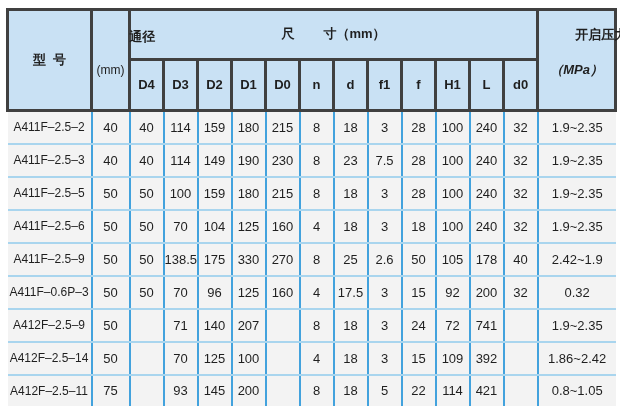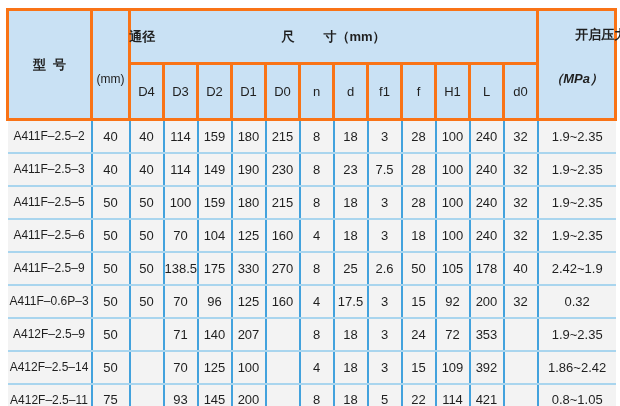--- a/index.html
+++ b/index.html
@@ -20,31 +20,31 @@
     overflow:hidden;
   }
   .table-wrap{position:absolute;left:6px;top:8px;width:608px;}
   table{
     border-collapse:collapse;
     table-layout:fixed;
     width:608px;
   }
   th{
     background:var(--header-bg);
-    border:3px solid #f97316;
+    border:3px solid #404040;
     font-weight:bold;
     font-size:13px;
     text-align:center;
     padding:0;
     color:var(--text);
   }
   th.span-head{height:32px;white-space:pre;}
   th.rowspan-head{white-space:pre;}
-  th.sub-head{height:33px;font-weight:normal;font-size:13px;}
-  th .line2{font-weight:normal;font-size:12px;display:block;margin-top:11px;}
+  th.sub-head{height:33px;font-weight:bold;font-size:13px;}
+  th .line2{font-weight:normal;font-size:12px;display:block;margin-top:2px;}
   td{
     background:var(--cell-bg);
     border-left:2px solid var(--v-border);
     border-right:2px solid var(--v-border);
     border-top:2px solid var(--h-border);
     border-bottom:2px solid var(--h-border);
     text-align:center;
     vertical-align:middle;
     font-size:13px;
     height:33px;
@@ -214,21 +214,21 @@
           <td></td>
           <td>71</td>
           <td>140</td>
           <td>207</td>
           <td></td>
           <td>8</td>
           <td>18</td>
           <td>3</td>
           <td>24</td>
           <td>72</td>
-          <td>353</td>
+          <td>741</td>
           <td></td>
           <td>1.9~2.35</td>
         </tr>
         <tr>
           <td>A412F–2.5–14</td>
           <td>50</td>
           <td></td>
           <td>70</td>
           <td>125</td>
           <td>100</td>

